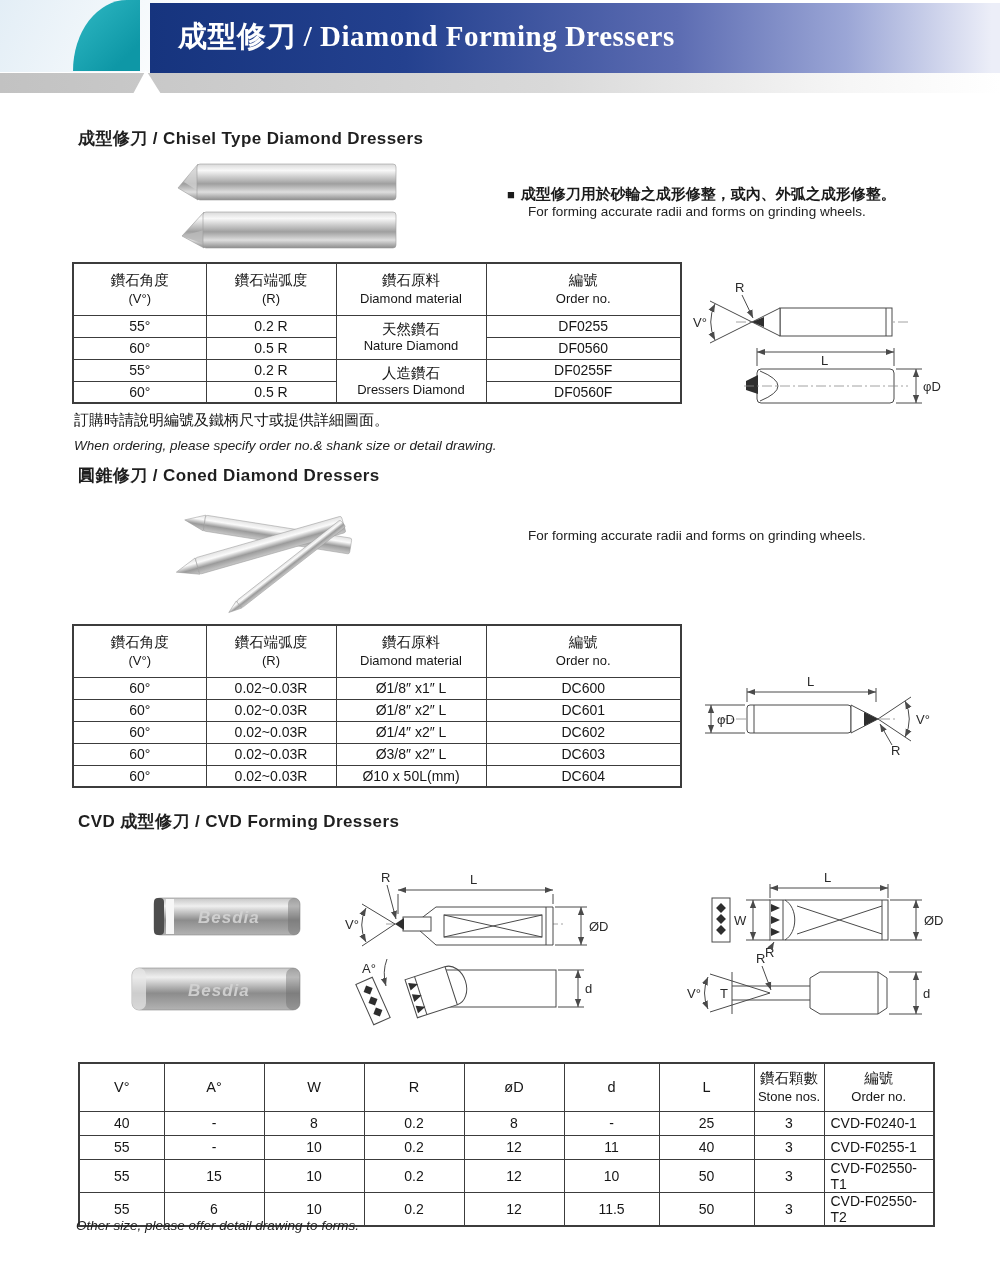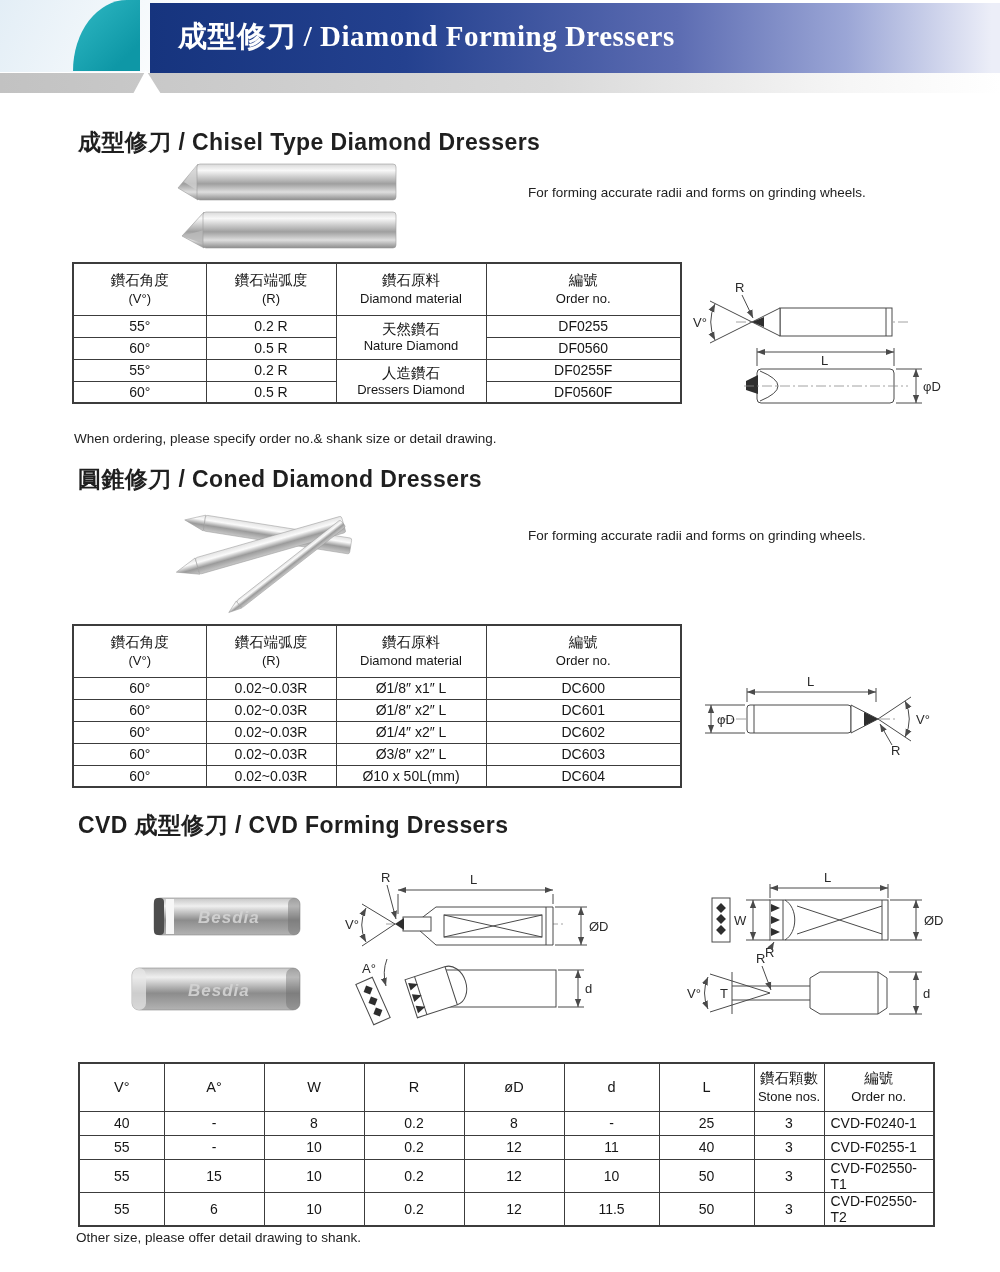--- a/index.html
+++ b/index.html
@@ -15,27 +15,27 @@
   .header-band { left:150px; top:3px; width:850px; height:88px;
     background:linear-gradient(to right,#16347e 0%,#24418f 30%,#5c6cb2 62%,#9ba6d6 82%,#eceef8 99%); }
   .header-title { padding-left:28px; line-height:66px; color:#ffffff;
     font-family:"Liberation Serif","DejaVu Serif",serif; font-weight:700; font-size:29px; letter-spacing:0.5px; }
   .gray-bar { left:0; top:73px; width:1000px; height:20px;
     background:linear-gradient(to right,#c2c2c2 0%,#d9d9d9 55%,#f6f6f6 85%,#ffffff 100%); }
   .band-notch { left:133px; top:70px; width:28px; height:24px; background:#ffffff;
     clip-path:polygon(46% 0,0 100%,100% 100%); }
 
   
-  .sec-title { font-size:23px; color:#1f1f1f; letter-spacing:0.4px; white-space:nowrap;text-align:right; }
+  .sec-title { font-size:17px; color:#1f1f1f; letter-spacing:0.4px; white-space:nowrap;text-align:right; }
   .desc { width:445px; }
   .desc-zh { font-size:15px; font-weight:700; color:#1b1b1b; white-space:nowrap; }
   .desc-zh .bullet { margin-right:6px; font-size:13px; }
   .desc-en { font-size:13.5px; color:#222; margin-left:21px; white-space:nowrap; }
   .note-zh { font-size:15px; color:#111; white-space:nowrap; }
-  .note-en { font-size:13.5px; color:#222; margin-top:20px; white-space:nowrap; }
+  .note-en { font-size:13.5px; color:#222; margin-top:8px; white-space:nowrap;font-style:italic; }
 
   
   table { border-collapse:collapse; table-layout:fixed; background:#fff; }
   .spec-table { border:2px solid #3c3c3c; }
   .spec-table th,.spec-table td { border:1px solid #3c3c3c; text-align:center; vertical-align:middle;
     font-weight:400; color:#161616; overflow:hidden; }
   .spec-table thead th { height:52px; }
   .spec-table tbody td { height:22px; font-size:14px; }
   .cvd thead th { height:48px; }
   .cvd tbody td { height:24px; }
@@ -89,20 +89,23 @@
         <rect x="29" y="5" width="199" height="36" rx="3" fill="url(#pm1)" stroke="#9a9a9a" stroke-width="0.6"></rect>
       </g>
       <g>
         <polygon points="36,53 14,77 36,89" fill="url(#pm1)" stroke="#9a9a9a" stroke-width="0.6"></polygon>
         <polygon points="36,71 14,77 36,85" fill="#b9b9b9" opacity="0.85"></polygon>
         <rect x="35" y="53" width="193" height="36" rx="3" fill="url(#pm1)" stroke="#9a9a9a" stroke-width="0.6"></rect>
       </g>
     </svg>
 
     <div class="abs desc" style="left:507px;top:185px">
+      <div class="desc-zh">
+        <span class="bullet">■</span><span>成型修刀用於砂輪之成形修整，或內、外弧之成形修整。</span>
+      </div>
       <div class="desc-en">For forming accurate radii and forms on grinding wheels.</div>
     </div>
 
     <table class="abs spec-table" style="left:72px;top:262px;width:608px">
       <colgroup>
           <col style="width:133px">
           <col style="width:130px">
           <col style="width:150px">
           <col style="width:195px">
         </colgroup>
@@ -186,20 +189,21 @@
       <path class="ln" d="M72,109 Q108,124 72,139"></path>
       <polygon class="dark" points="58,119 70,113 70,132 58,128"></polygon>
       <line class="cl" x1="56" y1="124" x2="220" y2="124"></line>
       <line x1="208" y1="107" x2="234" y2="107"></line>
       <line x1="208" y1="141" x2="234" y2="141"></line>
       <line x1="228" y1="107" x2="228" y2="141" marker-start="url(#a-as)" marker-end="url(#a-ae)"></line>
       <text class="dlabel" x="235" y="129">φD</text>
     </svg>
 
     <div class="abs" style="left:74px;top:411px">
+      <div class="note-zh">訂購時請說明編號及鐵柄尺寸或提供詳細圖面。</div>
       <div class="note-en">When ordering, please specify order no.&amp; shank size or detail drawing.</div>
     </div>
   </section>
 
   <section>
     <h2 class="abs sec-title" style="left:78px;top:464px">圓錐修刀 / Coned Diamond Dressers</h2>
 
     <svg class="abs" style="left:148px;top:494px" width="235" height="125" viewBox="0 0 235 125">
       <defs>
         <linearGradient id="pm2" x1="0" y1="0" x2="0" y2="1">
@@ -565,17 +569,17 @@
           <td>12</td>
           <td>11.5</td>
           <td>50</td>
           <td>3</td>
           <td class="left">CVD-F02550-T2</td>
         </tr>
       </tbody>
     </table>
 
     <div class="abs" style="left:76px;top:1210px">
-      <div class="note-en">Other size, please offer detail drawing to shank.</div>
+      <div class="note-en">Other size, please offer detail drawing to forms.</div>
     </div>
   </section>
 
 </div>
 
 </body></html>

